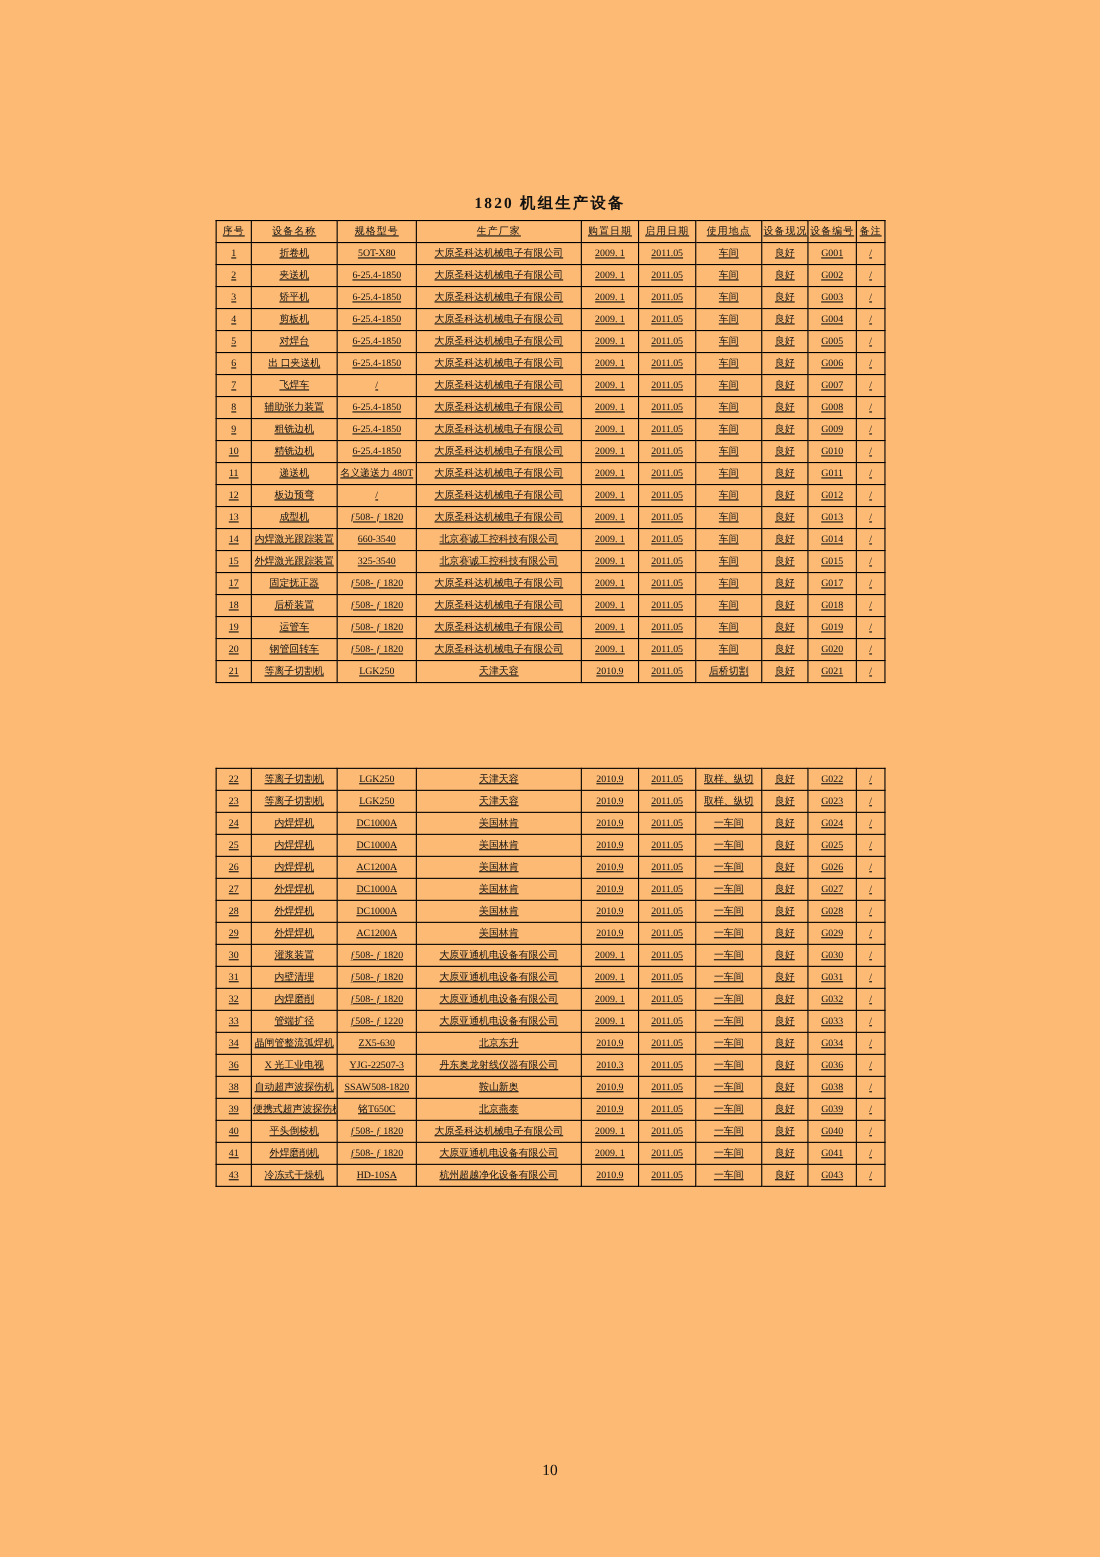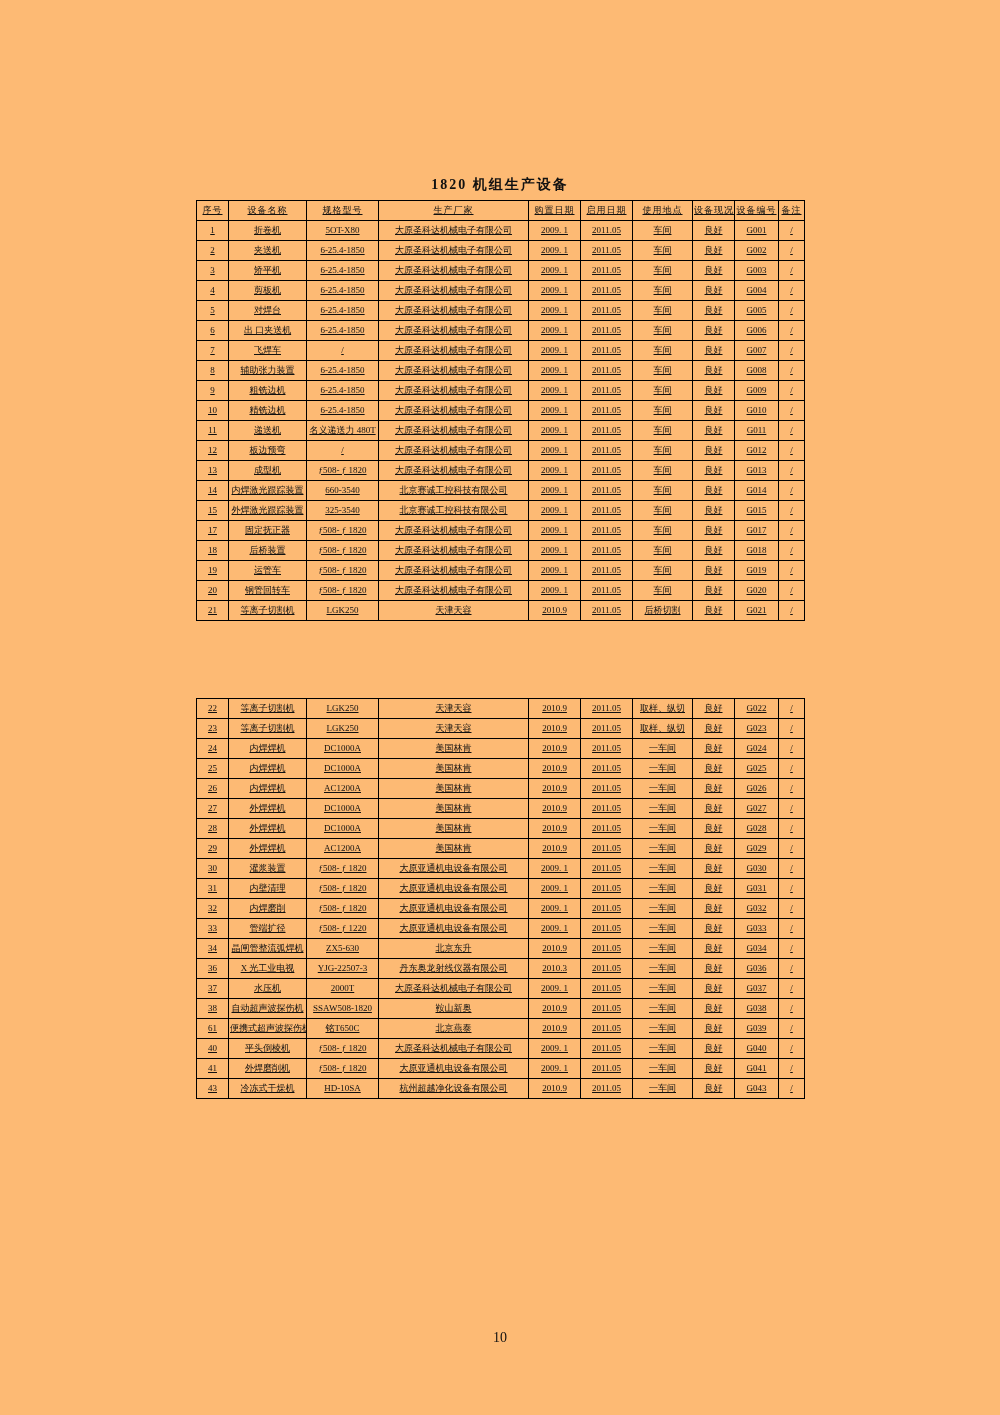--- a/index.html
+++ b/index.html
@@ -531,45 +531,33 @@
           <td>YJG-22507-3</td>
           <td>丹东奥龙射线仪器有限公司</td>
           <td>2010.3</td>
           <td>2011.05</td>
           <td>一车间</td>
           <td>良好</td>
           <td>G036</td>
           <td>/</td>
         </tr>
         <tr>
-          <td>37</td>
-          <td>水压机</td>
-          <td>2000T</td>
-          <td>大原圣科达机械电子有限公司</td>
-          <td>2009. 1</td>
-          <td>2011.05</td>
-          <td>一车间</td>
-          <td>良好</td>
-          <td>G037</td>
-          <td>/</td>
-        </tr>
-        <tr>
           <td>38</td>
           <td>自动超声波探伤机</td>
           <td>SSAW508-1820</td>
           <td>鞍山新奥</td>
           <td>2010.9</td>
           <td>2011.05</td>
           <td>一车间</td>
           <td>良好</td>
           <td>G038</td>
           <td>/</td>
         </tr>
         <tr>
-          <td>61</td>
+          <td>39</td>
           <td>便携式超声波探伤机</td>
           <td>铭T650C</td>
           <td>北京燕泰</td>
           <td>2010.9</td>
           <td>2011.05</td>
           <td>一车间</td>
           <td>良好</td>
           <td>G039</td>
           <td>/</td>
         </tr>

